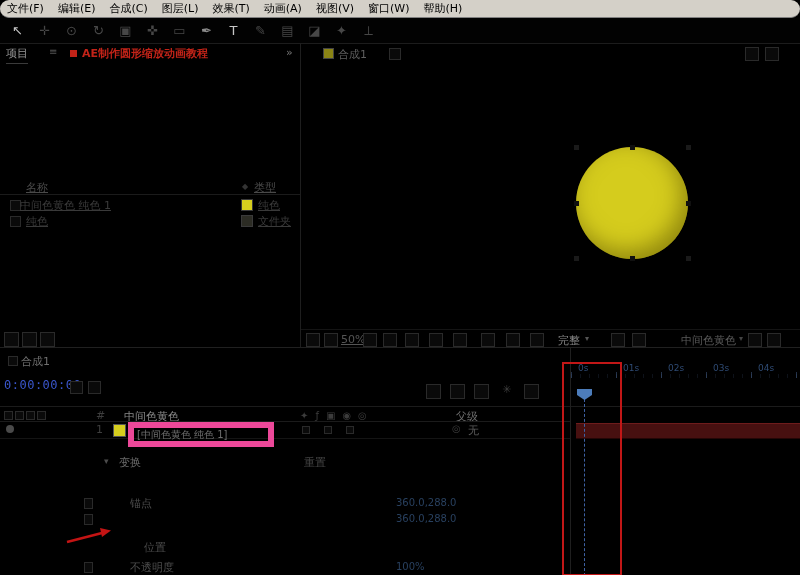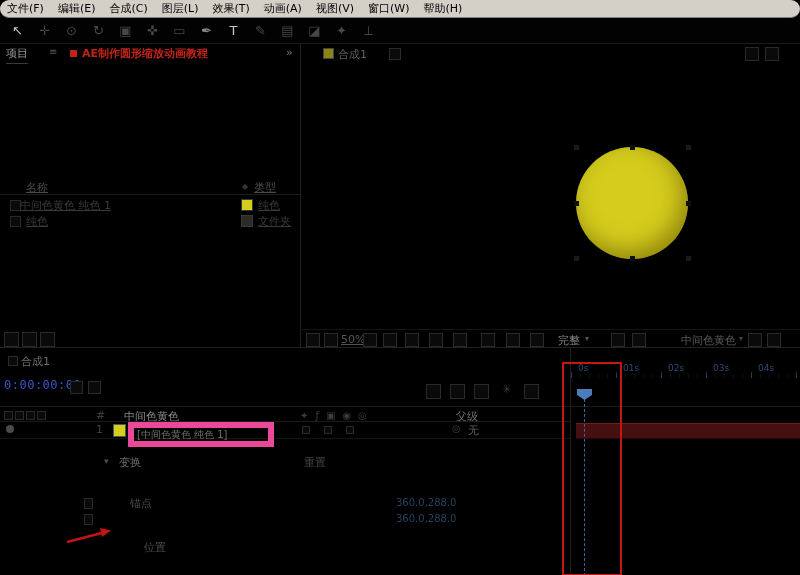--- a/index.html
+++ b/index.html
@@ -210,20 +210,25 @@
   <div class="abs" style="left:0;top:147px;width:570px;height:16px;">
     <span class="box abs" style="left:84px;top:3px;width:7px;height:9px;"></span>
     <span class="abs prop-name" style="left:130px;top:1px;">锚点</span>
     <span class="abs prop-value" style="left:396px;top:2px;">360.0,288.0</span>
   </div>
   <div class="abs" style="left:0;top:163px;width:570px;height:16px;">
     <span class="box abs" style="left:84px;top:3px;width:7px;height:9px;"></span>
     <span class="abs prop-name" style="left:144px;top:1px;margin-top:28px;">位置</span>
     <span class="abs prop-value" style="left:396px;top:2px;">360.0,288.0</span>
   </div>
+  <div class="abs" style="left:0;top:211px;width:570px;height:16px;">
+    <span class="box abs" style="left:84px;top:3px;width:7px;height:9px;"></span>
+    <span class="abs prop-name" style="left:130px;top:1px;">不透明度</span>
+    <span class="abs prop-value" style="left:396px;top:2px;">100%</span>
+  </div>
 
   <div class="abs vline" style="left:570px;top:0;height:228px;"></div>
 
   <div class="abs ruler" style="left:571px;top:14px;width:229px;height:16px;"></div>
   <span class="ruler-label" style="left:578px;top:15px;">0s</span>
   <span class="ruler-label" style="left:623px;top:15px;">01s</span>
   <span class="ruler-label" style="left:668px;top:15px;">02s</span>
   <span class="ruler-label" style="left:713px;top:15px;">03s</span>
   <span class="ruler-label" style="left:758px;top:15px;">04s</span>
 

